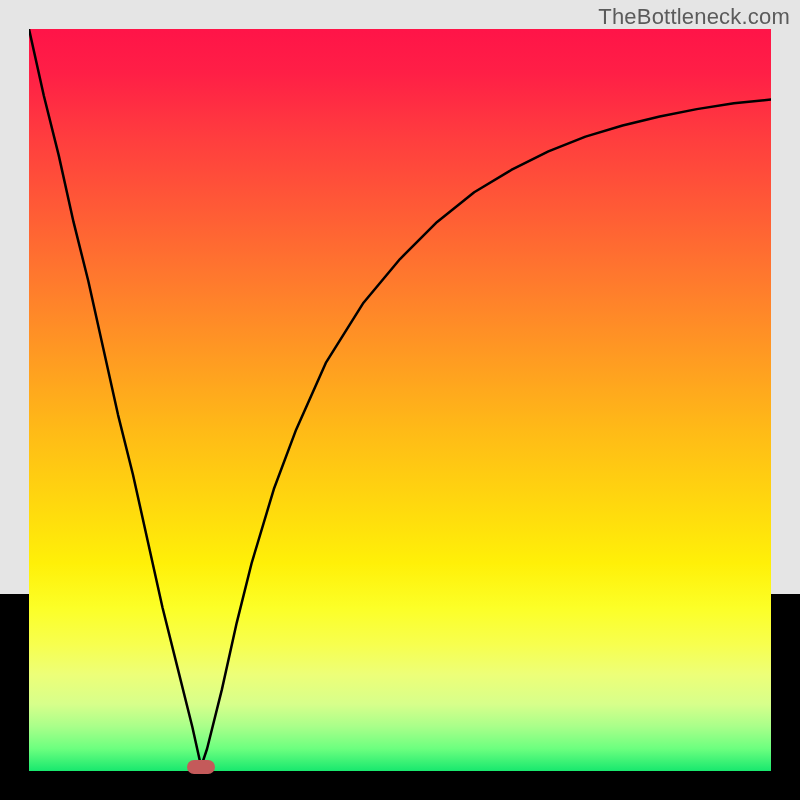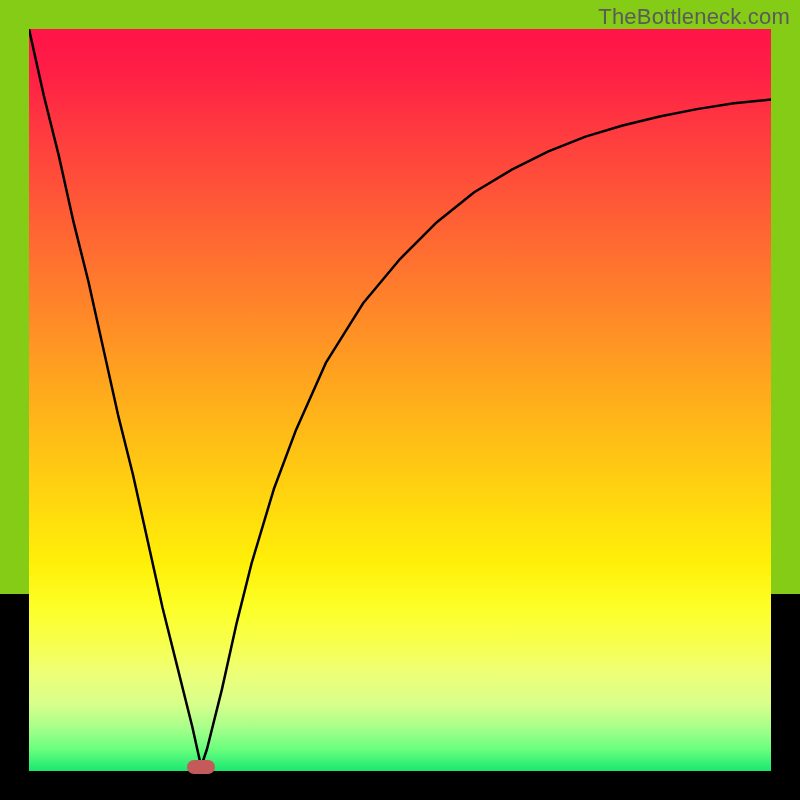--- a/index.html
+++ b/index.html
@@ -8,21 +8,21 @@
     width: 800px;
     height: 800px;
     overflow: hidden;
     background: #000;
     font-family: Arial, Helvetica, sans-serif;
   }
   .frame {
     position: relative;
     width: 800px;
     height: 594px;
-    background: #84cc16;
+    background: #e5e5e5;
   }
   .plot-area {
     position: absolute;
     left: 29px;
     top: 29px;
     width: 742px;
     height: 742px;
     
     background: linear-gradient(
       to bottom,

